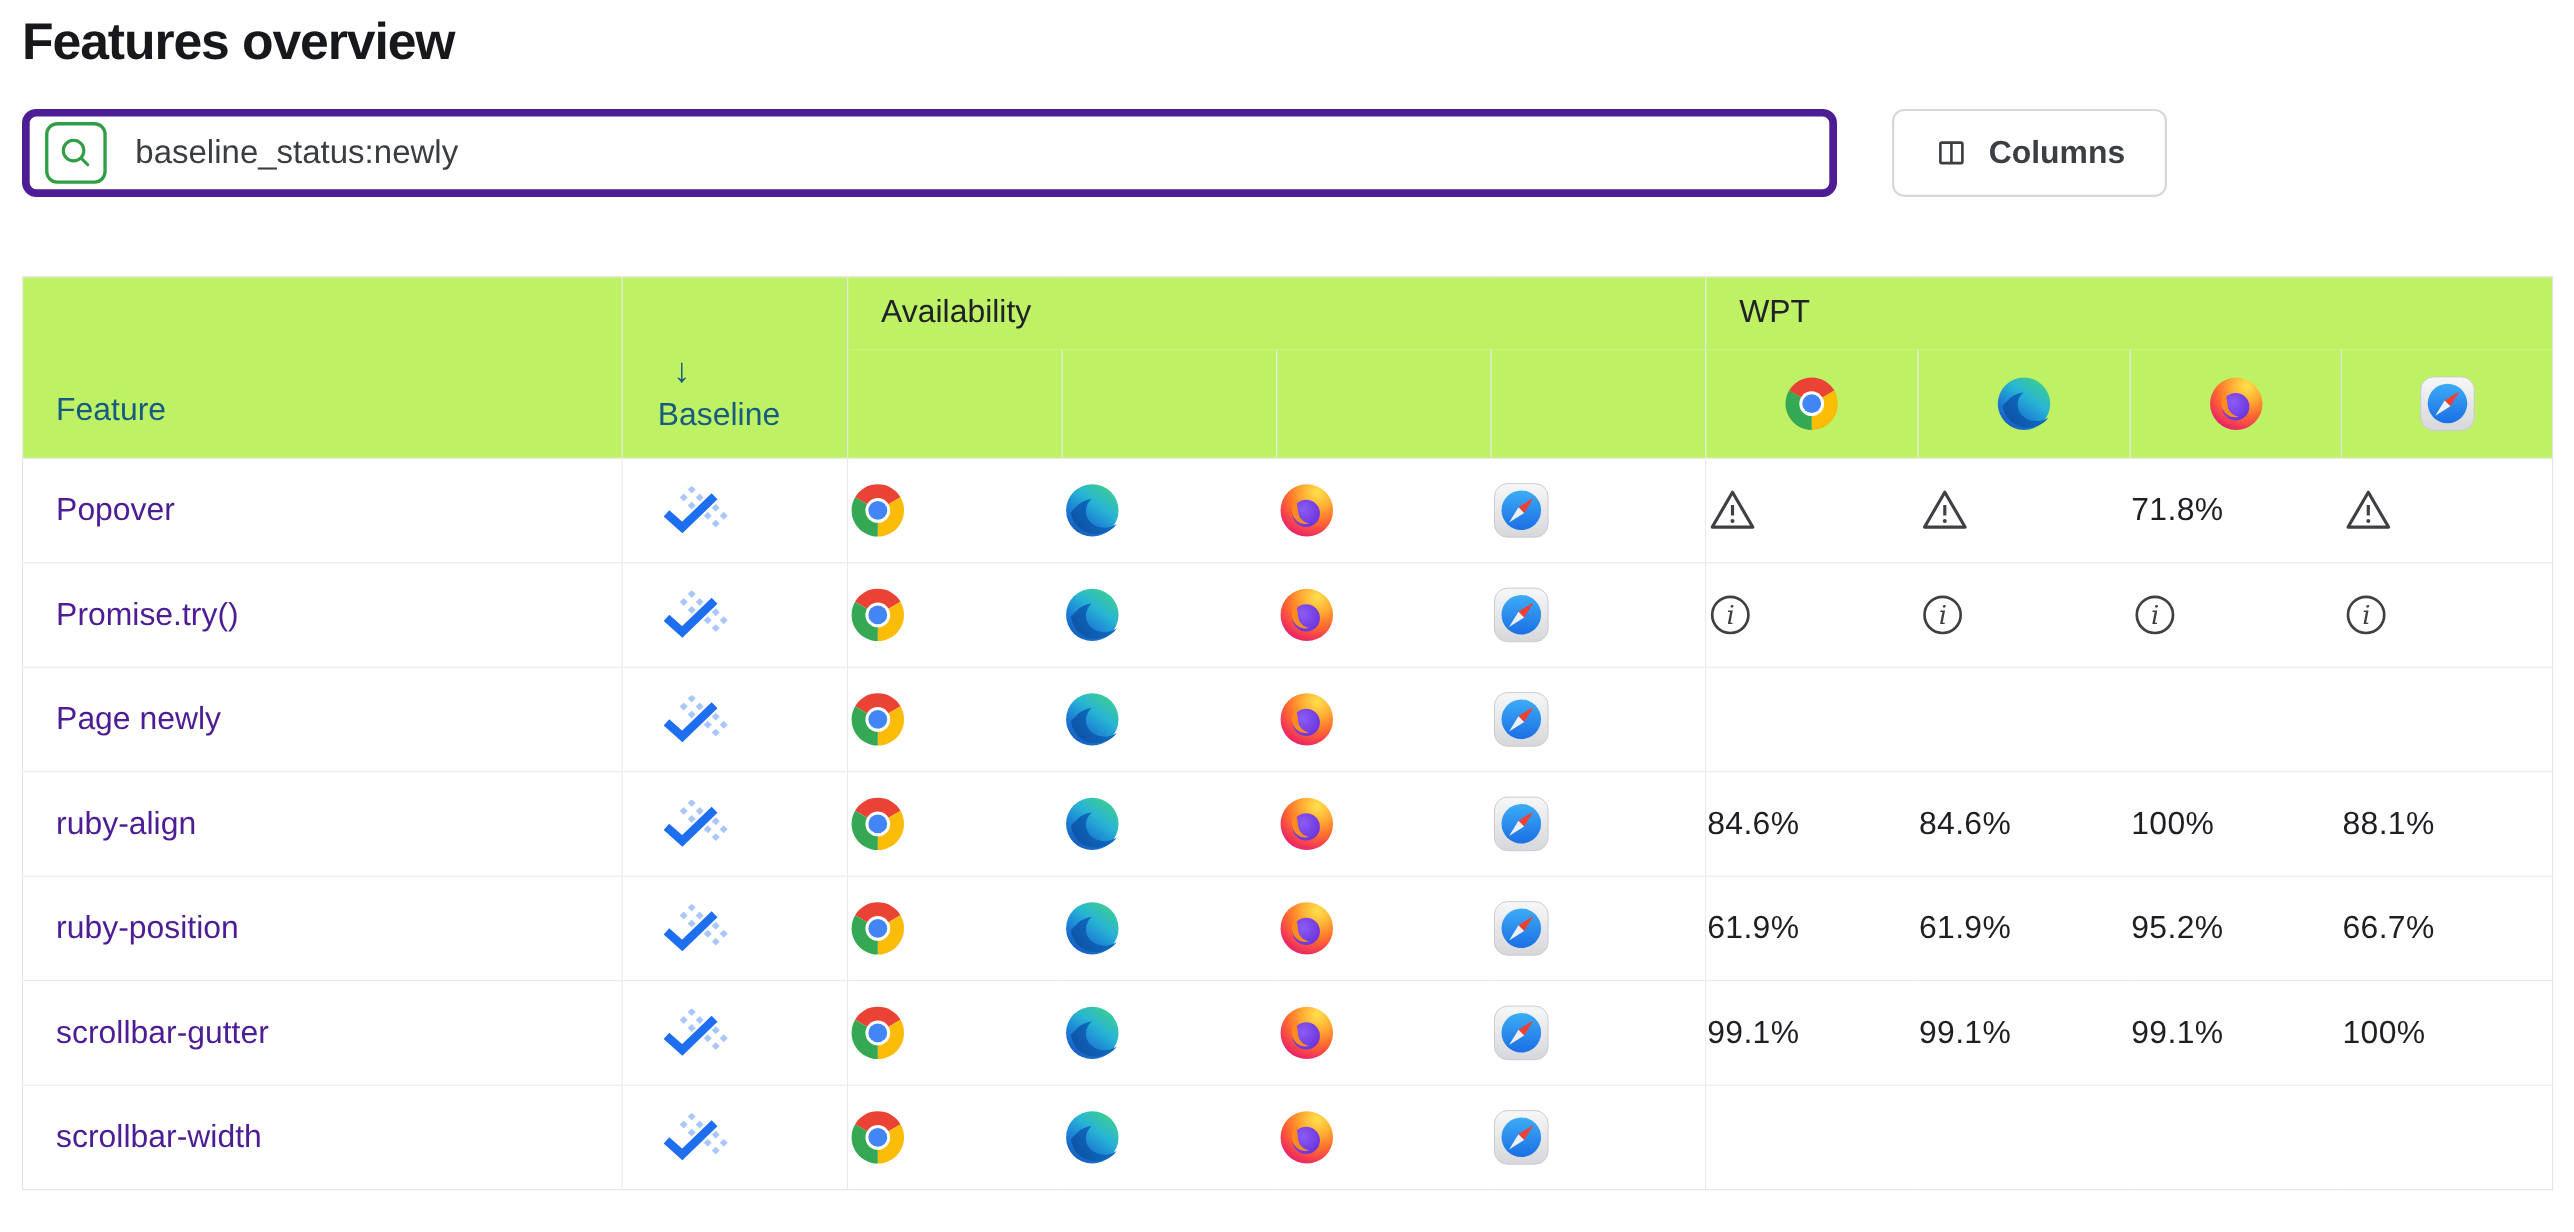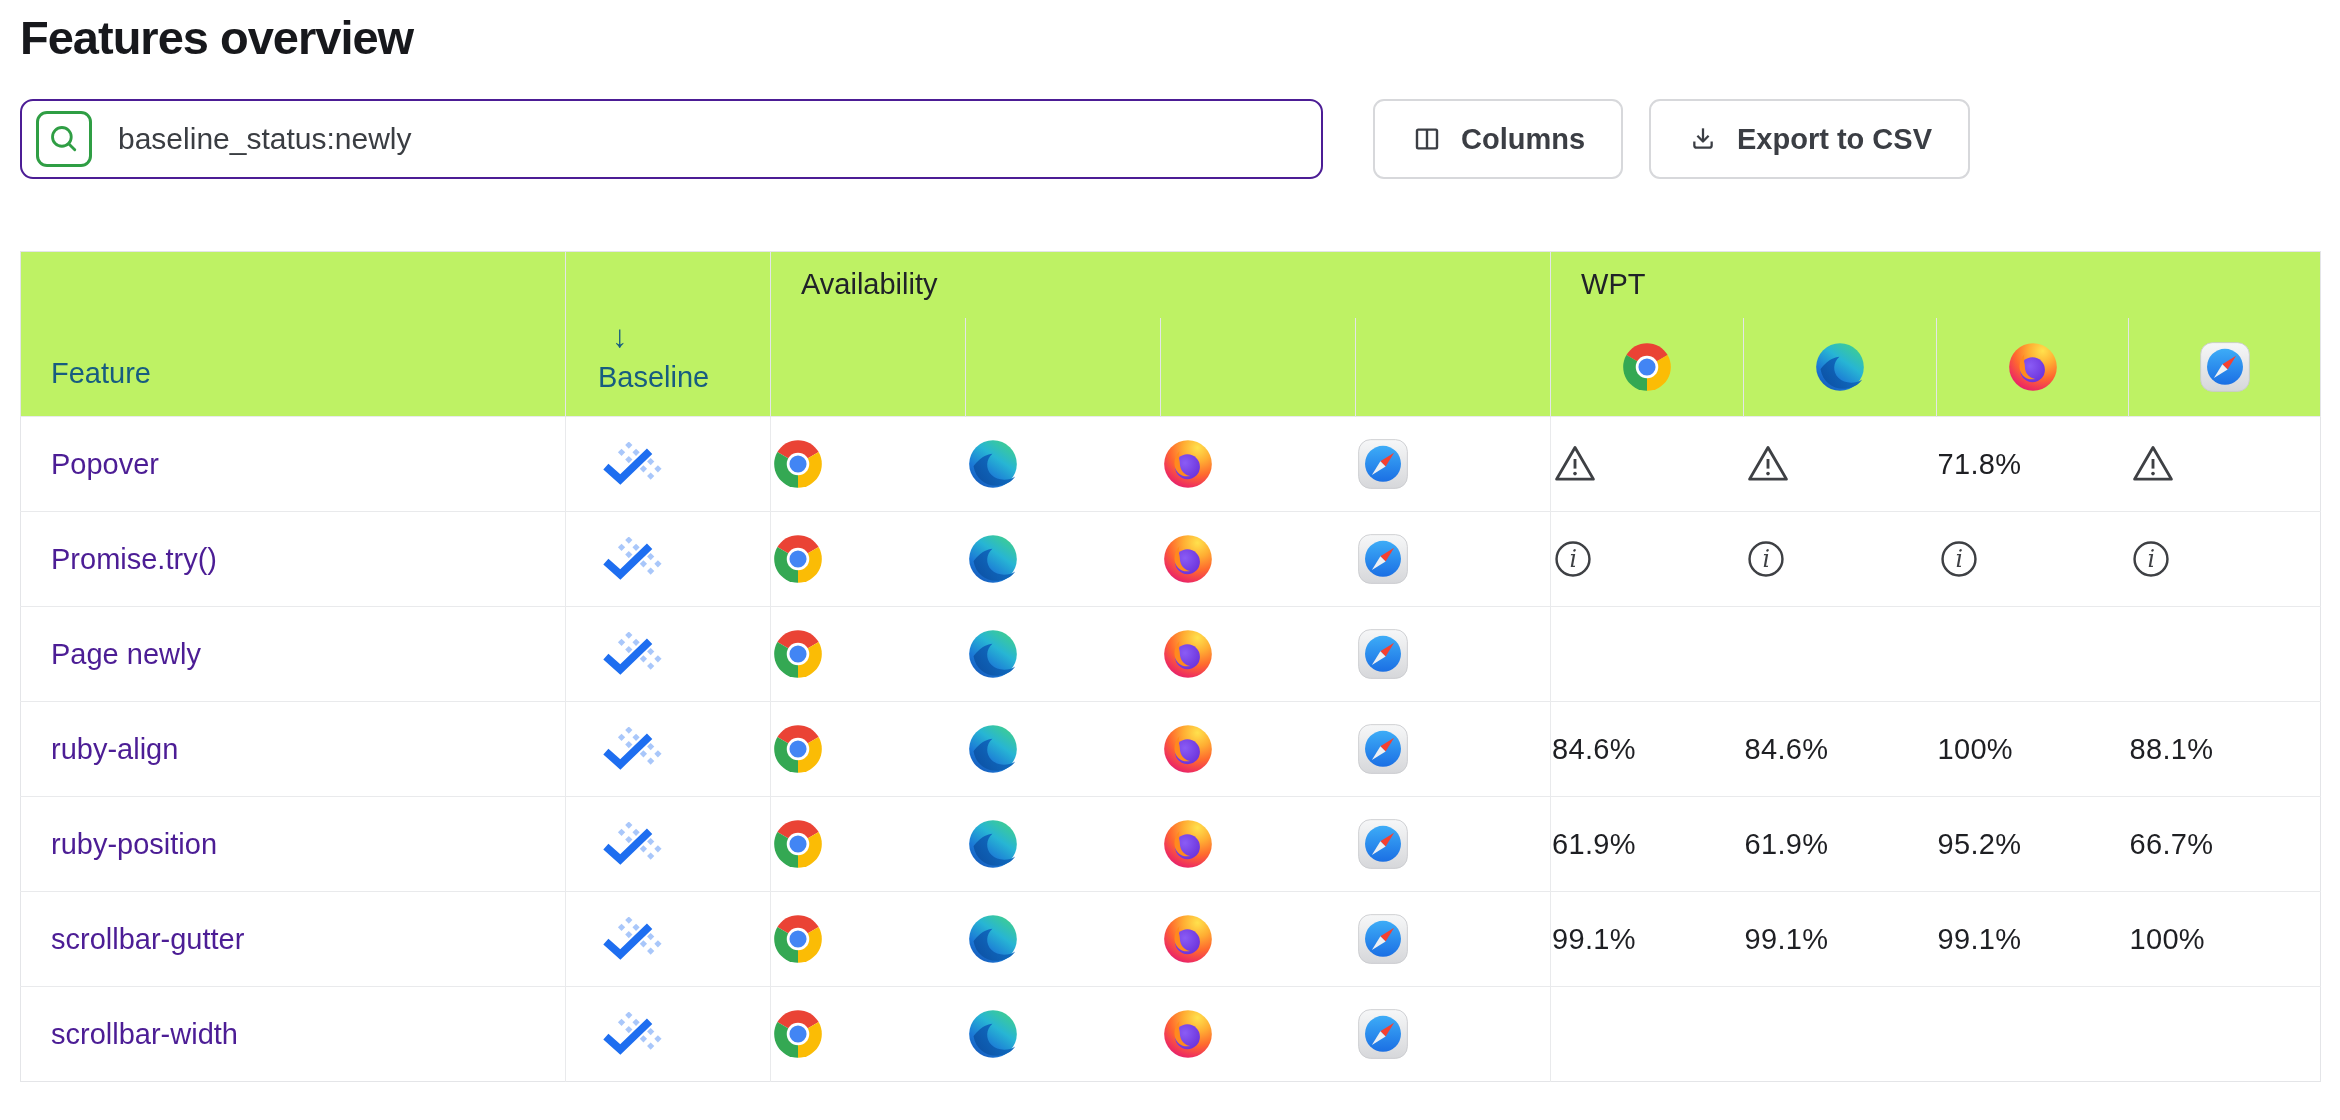--- a/index.html
+++ b/index.html
@@ -8,21 +8,21 @@
 
   
   .page-title { margin:4px 0 4px 0; font-size:47px; font-weight:800; letter-spacing:-1px; color:#17181c; }
   .subrow { display:flex; justify-content:space-between; align-items:flex-end; font-size:29px; line-height:1.2; }
   .feature-count { color:#5c6066; }
   .mapped { color:#1d1e22; }
   .mapped a { color:#1f709f; text-decoration:none; cursor:pointer; }
 
   
   .toolbar { display:flex; gap:26px; margin-top:34px; height:80px; }
-  .searchbox { flex:1; box-sizing:border-box; border:2px solid #4c1d95; border-radius:13px; background:#fff;
+  .searchbox { flex:1; box-sizing:border-box; border:7px solid #4c1d95; border-radius:13px; background:#fff;
                display:flex; align-items:center; padding:0 14px; gap:24px; }
   .search-badge { width:56px; height:56px; box-sizing:border-box; border:3px solid #2f9e44; border-radius:11px;
                   display:grid; place-items:center; flex:0 0 auto; }
   .searchbox input { border:none; outline:none; flex:1; font-size:30px; color:#3a3d42; font-family:inherit; background:transparent; }
   .btn { box-sizing:border-box; height:80px; background:#fff; border:2px solid #d7d8db; border-radius:11px;
          display:flex; align-items:center; gap:18px; padding:0 36px; font-size:29px; font-weight:600; color:#3b3e44;
          font-family:inherit; cursor:pointer; }
   .btn-columns { min-width:235px;margin-left:24px; }
   .btn-export { min-width:292px; }
 
@@ -102,28 +102,20 @@
     </div>
 
     <button class="btn btn-columns">
       <svg width="32" height="32" viewBox="0 0 24 24">
         <rect x="4.5" y="5" width="15" height="14" rx="1" fill="none" stroke="#3b3e44" stroke-width="1.8"></rect>
         <line x1="12" y1="5" x2="12" y2="19" stroke="#3b3e44" stroke-width="1.8"></line>
       </svg>
       <span>Columns</span>
     </button>
 
-    <button class="btn btn-export">
-      <svg width="32" height="32" viewBox="0 0 24 24">
-        <line x1="12" y1="4" x2="12" y2="13.3" stroke="#3b3e44" stroke-width="1.7"></line>
-        <path d="M7.8 9.6 L12 13.9 L16.2 9.6" fill="none" stroke="#3b3e44" stroke-width="1.7" stroke-linejoin="round"></path>
-        <path d="M5.5 13.8 v3 c0 1 .7 1.7 1.7 1.7 h9.6 c1 0 1.7-.7 1.7-1.7 v-3" fill="none" stroke="#3b3e44" stroke-width="1.7"></path>
-      </svg>
-      <span>Export to CSV</span>
-    </button>
   </div>
 
   <table class="features">
     <colgroup>
       <col style="width:545px">
         <col style="width:205px">
       <col style="width:195px">
         <col style="width:195px">
         <col style="width:195px">
         <col style="width:195px">

